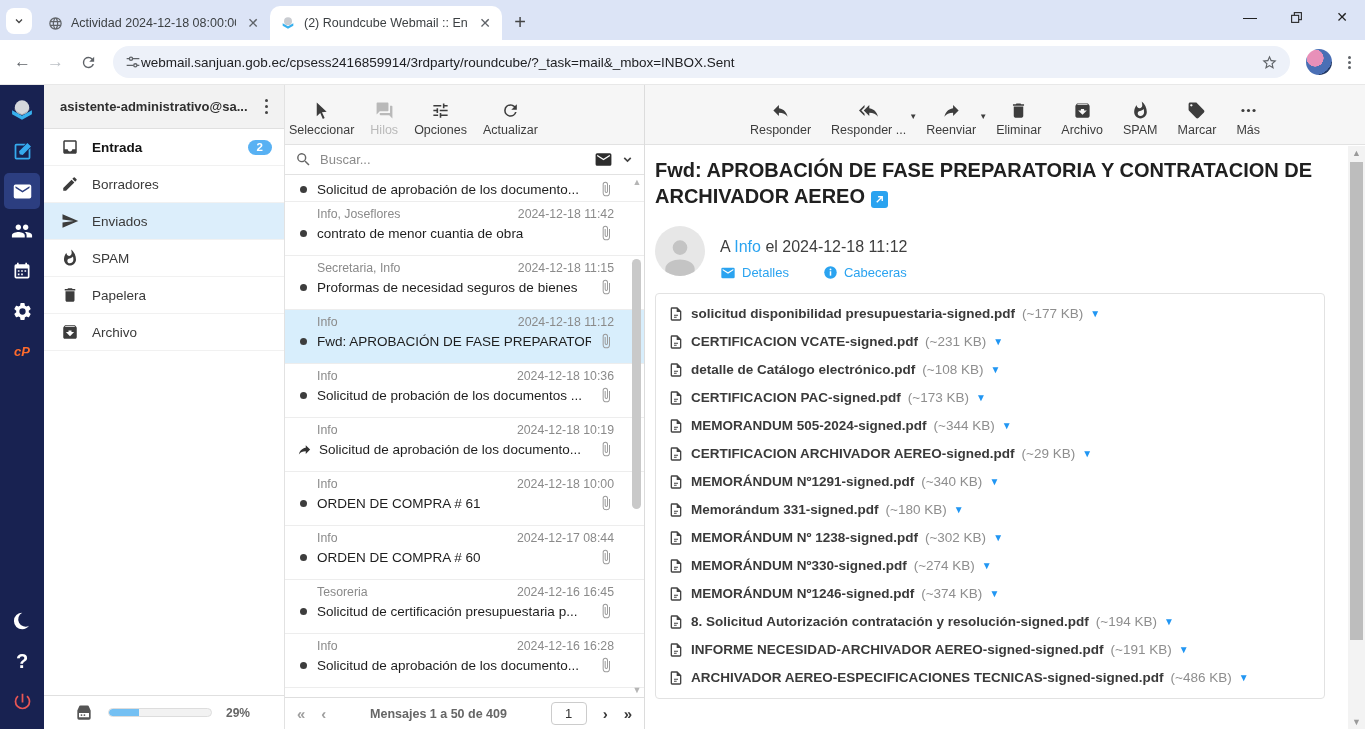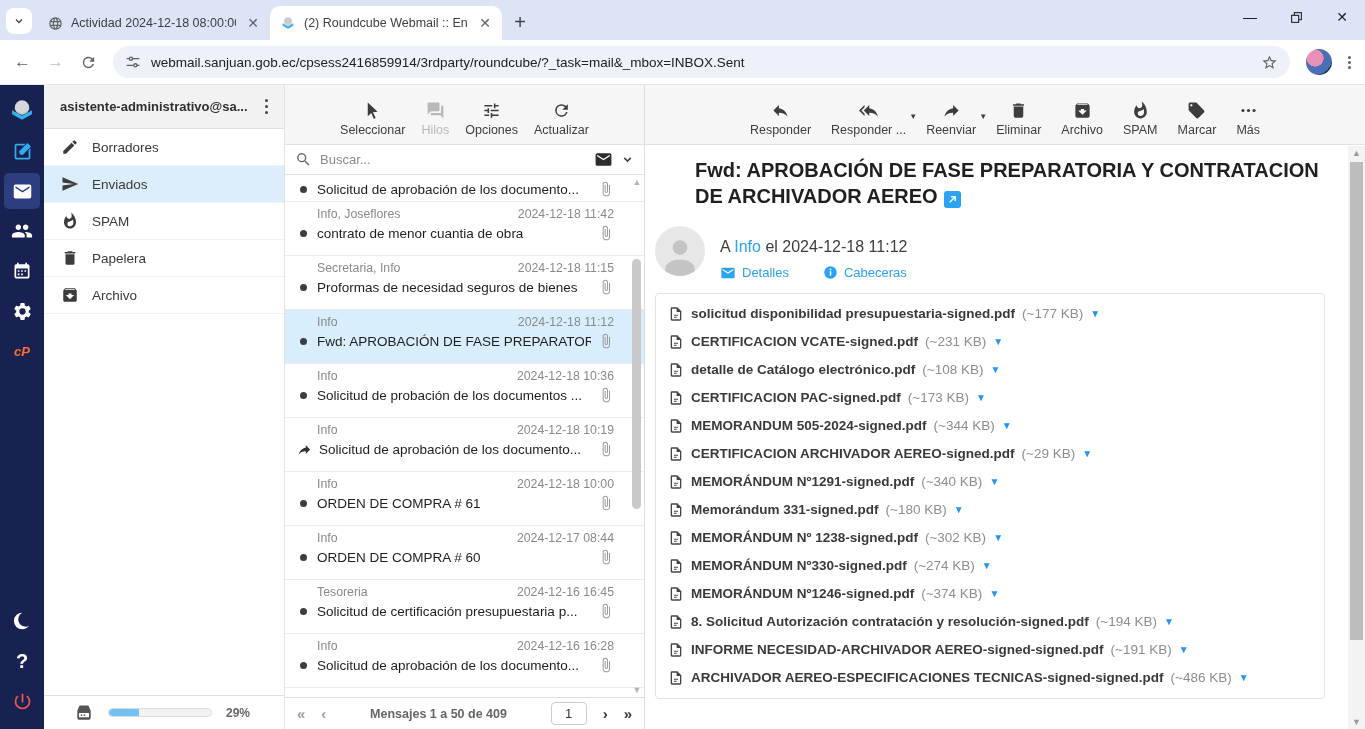--- a/index.html
+++ b/index.html
@@ -11,21 +11,21 @@
   .tab{width:232px;height:34px;display:flex;align-items:center;gap:8px;padding:0 8px 0 10px;border-radius:10px 10px 0 0;font-size:12.5px;color:#3c4043;}
   .tab.active{background:#fff;}
   .tab .title{flex:1;white-space:nowrap;overflow:hidden;}
   .tab .close{color:#5f6368;font-size:14px;width:18px;height:18px;display:flex;align-items:center;justify-content:center;border-radius:50%;}
   .newtab{width:28px;height:28px;display:flex;align-items:center;justify-content:center;font-size:20px;color:#444;margin:0 0 4px 4px;}
   .wincontrols{position:absolute;right:0;top:0;height:34px;display:flex;align-items:center;}
   .winbtn{width:46px;height:34px;display:flex;align-items:center;justify-content:center;color:#222;font-size:14px;}
   .urlbar{height:45px;background:#fff;display:flex;align-items:center;padding:0 14px;gap:16px;border-bottom:1px solid #e8e8e8;}
   .navbtn{color:#5f6368;font-size:17px;}
   .navbtn.disabled{color:#bdc1c6;}
-  .urlfield{flex:1;height:32px;background:#edf1f9;border-radius:16px;display:flex;align-items:center;padding:8px 12px;gap:10px;}
+  .urlfield{flex:1;height:32px;background:#edf1f9;border-radius:16px;display:flex;align-items:center;padding:8px 12px;gap:0;}
   .urltext{flex:1;font-size:13.5px;color:#202124;white-space:nowrap;overflow:hidden;}
   .avatar-chrome{width:26px;height:26px;border-radius:50%;background:radial-gradient(circle at 35% 35%,#e890b9 0 35%,#4a6fb5 36% 70%,#243a66 71%);}
   .chromedots{color:#5f6368;font-size:15px;letter-spacing:0;line-height:4px;display:flex;flex-direction:column;gap:2px;align-items:center;}
   .chromedots i{width:3px;height:3px;background:#5f6368;border-radius:50%;display:block;}
   
   .app{display:flex;height:644px;}
   .appbar{width:44px;background:#182251;display:flex;flex-direction:column;align-items:center;padding:8px 0 10px;gap:4px;flex-shrink:0;}
   .appbtn{width:36px;height:36px;display:flex;align-items:center;justify-content:center;color:#fff;border-radius:5px;}
   .appbtn.sel{background:#2c3e80;}
   .appbtn.blue{color:#35aaef;}
@@ -43,21 +43,21 @@
   .frow.bold{font-weight:bold;color:#141414;}
   .frow.sel{background:#dceefb;}
   .fbadge{margin-left:auto;background:#58b1f3;color:#fff;font-size:11.5px;font-weight:bold;border-radius:9px;padding:1.5px 9px;}
   .folders .fspacer{flex:1;}
   .quota{height:34px;border-top:1px solid #e0e0e0;display:flex;align-items:center;gap:14px;padding:0 12px 0 30px;}
   .qbar{width:104px;height:9px;border:1px solid #ddd;border-radius:5px;background:#f2f2f2;overflow:hidden;}
   .qfill{height:100%;background:#74c0f3;border-radius:5px 0 0 5px;}
   .qtext{font-size:12px;color:#666;font-weight:bold;}
   
   .listpanel{width:360px;border-right:1px solid #dcdcdc;display:flex;flex-direction:column;background:#fff;flex-shrink:0;}
-  .ptoolbar{height:60px;background:#f6f6f6;border-bottom:1px solid #e2e2e2;display:flex;align-items:flex-end;justify-content:center;gap:8px;padding-bottom:7px;flex-shrink:0;}
+  .ptoolbar{height:60px;background:#f6f6f6;border-bottom:1px solid #e2e2e2;display:flex;align-items:flex-end;justify-content:flex-start;gap:8px;padding-bottom:7px;flex-shrink:0;}
   .tbtn{display:flex;flex-direction:column;align-items:center;gap:3px;color:#3d3d3d;font-size:12.5px;padding:0 4px;position:relative;}
   .tbtn .ticon{height:20px;display:flex;align-items:center;justify-content:center;}
   .tbtn.disabled{color:#b9b9b9;}
   .tbtn .caret{position:absolute;right:-7px;top:12px;font-size:8px;color:#3d3d3d;}
   .searchrow{height:30px;display:flex;align-items:center;gap:8px;padding:0 10px;border-bottom:1px solid #e2e2e2;flex-shrink:0;}
   .searchrow input{flex:1;border:0;outline:0;font-size:13px;color:#333;background:transparent;font-family:inherit;}
   .searchrow input::placeholder{color:#8a8a8a;}
   .mlist{flex:1;overflow:hidden;position:relative;}
   .mrow{height:54px;padding:5px 30px 16px 12px;border-bottom:1px solid #ededed;}
   .mrow.partial{height:27px;padding-top:2px;}
@@ -74,21 +74,21 @@
   .lscroll .arrdn{position:absolute;bottom:0;left:0;right:0;}
   .pagerow{height:32px;border-top:1px solid #dedede;display:flex;align-items:center;gap:16px;padding:0 12px;flex-shrink:0;}
   .pgbtn{font-size:15px;color:#3a3a3a;font-weight:bold;}
   .pgbtn.dim{color:#9f9f9f;}
   .pagelabel{flex:1;text-align:center;font-size:12.5px;color:#666;font-weight:bold;}
   .pageinput{width:36px;height:23px;border:1px solid #ccc;border-radius:4px;text-align:center;font-size:13px;color:#333;font-family:inherit;}
   
   .msgpanel{flex:1;display:flex;flex-direction:column;background:#fff;position:relative;overflow:hidden;}
   .mtoolbar{height:60px;background:#f6f6f6;border-bottom:1px solid #e2e2e2;display:flex;align-items:flex-end;justify-content:center;gap:12px;padding-bottom:7px;flex-shrink:0;}
   .mcontent{flex:1;padding:12px 40px 0 10px;position:relative;overflow:hidden;}
-  .subject{font-size:20px;font-weight:bold;color:#202020;line-height:1.32;max-width:665px;margin-left:40px;}
+  .subject{font-size:20px;font-weight:bold;color:#202020;line-height:1.32;max-width:665px;}
   .extlink{display:inline-flex;width:17px;height:17px;background:#2aa3f0;border-radius:3px;vertical-align:-2px;align-items:center;justify-content:center;margin-left:6px;}
   .senderblock{display:flex;gap:15px;margin:16px 0 12px;}
   .bigavatar{width:50px;height:50px;border-radius:50%;background:#e7e7e7;display:flex;align-items:flex-end;justify-content:center;overflow:hidden;color:#c4c4c4;}
   .toline{font-size:16px;color:#3e3e3e;margin-top:12px;}
   .toline a{color:#2aa3f0;text-decoration:none;}
   .metalinks{display:flex;gap:34px;margin-top:9px;}
   .metalink{display:flex;align-items:center;gap:6px;color:#2aa3f0;font-size:13px;}
   .attachbox{border:1px solid #e2e2e2;border-radius:4px;margin-right:0;padding:6px 12px;display:flex;flex-wrap:wrap;column-gap:28px;}
   .attach{display:inline-flex;align-items:center;gap:7px;height:28px;font-size:13.5px;color:#3a3a3a;white-space:nowrap;}
   .attach .aname{color:#3a3a3a;text-decoration:none;font-weight:bold;}
@@ -219,20 +219,29 @@
   <div class="folders">
     <div class="fheader">
       <span class="acct">asistente-administrativo@sa...</span>
       <span class="vdots">
           <i></i>
           <i></i>
           <i></i>
         </span>
     </div>
     <div>
+        <div class="frow bold">
+          <span class="ficon">
+            <svg width="18" height="18" viewBox="0 0 24 24" fill="currentColor">
+              <path d="M19 3H5c-1.1 0-2 .9-2 2v14c0 1.1.9 2 2 2h14c1.1 0 2-.9 2-2V5c0-1.1-.9-2-2-2zm0 12h-4c0 1.66-1.35 3-3 3s-3-1.34-3-3H5V5h14v10z"></path>
+            </svg>
+          </span>
+          <span>Entrada</span>
+          <span class="fbadge">2</span>
+        </div>
         <div class="frow">
           <span class="ficon">
             <svg width="18" height="18" viewBox="0 0 24 24" fill="currentColor">
               <path d="M3 17.25V21h3.75L17.81 9.94l-3.75-3.75L3 17.25zM20.71 7.04a1 1 0 0 0 0-1.41l-2.34-2.34a1 1 0 0 0-1.41 0l-1.83 1.83 3.75 3.75 1.83-1.83z"></path>
             </svg>
           </span>
           <span>Borradores</span>
         </div>
         <div class="frow sel">
           <span class="ficon">

